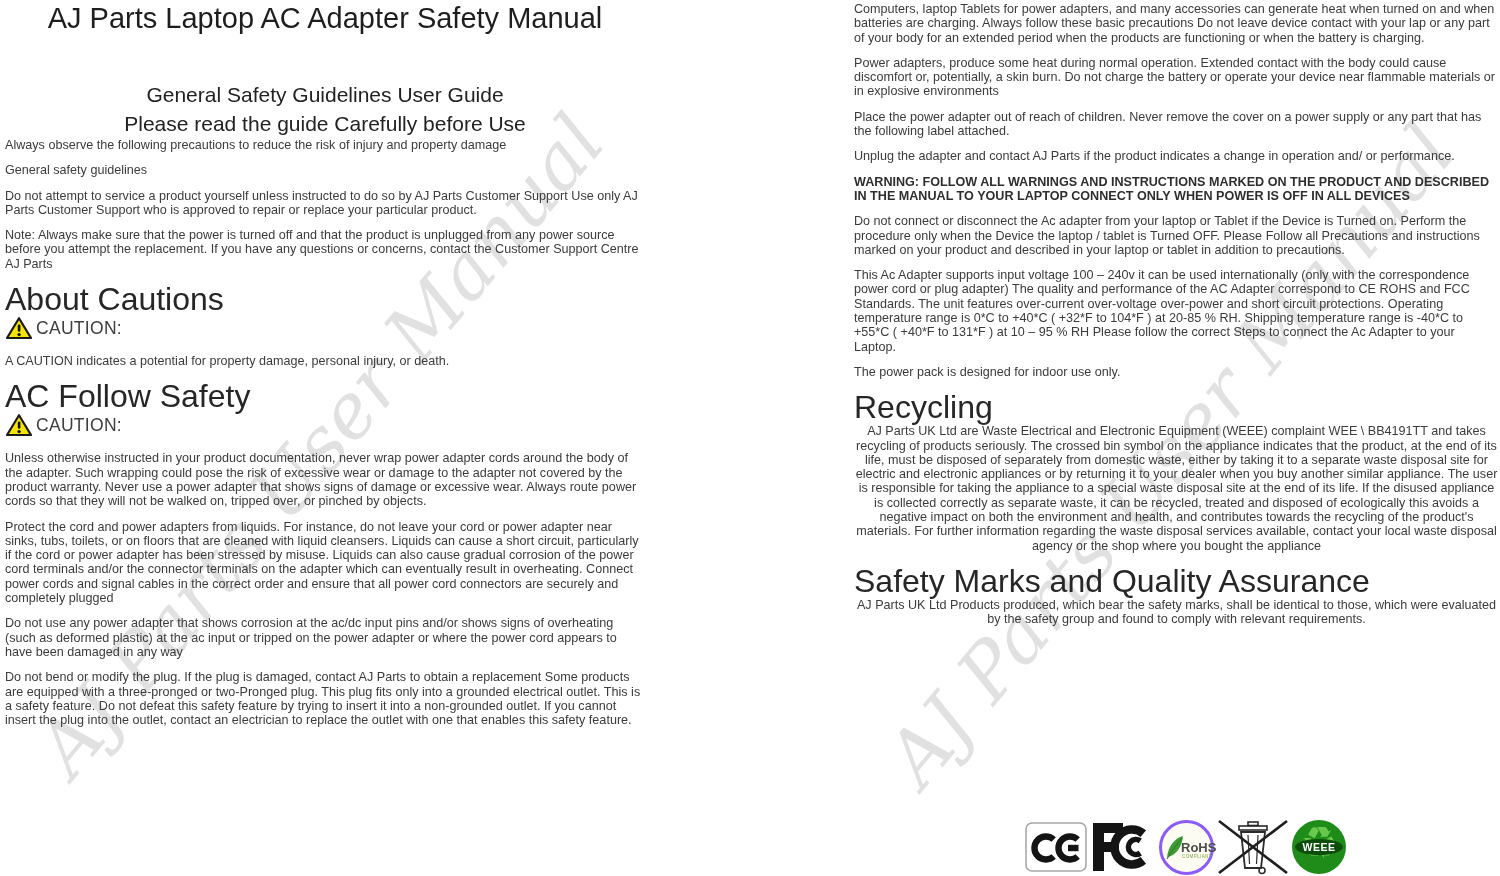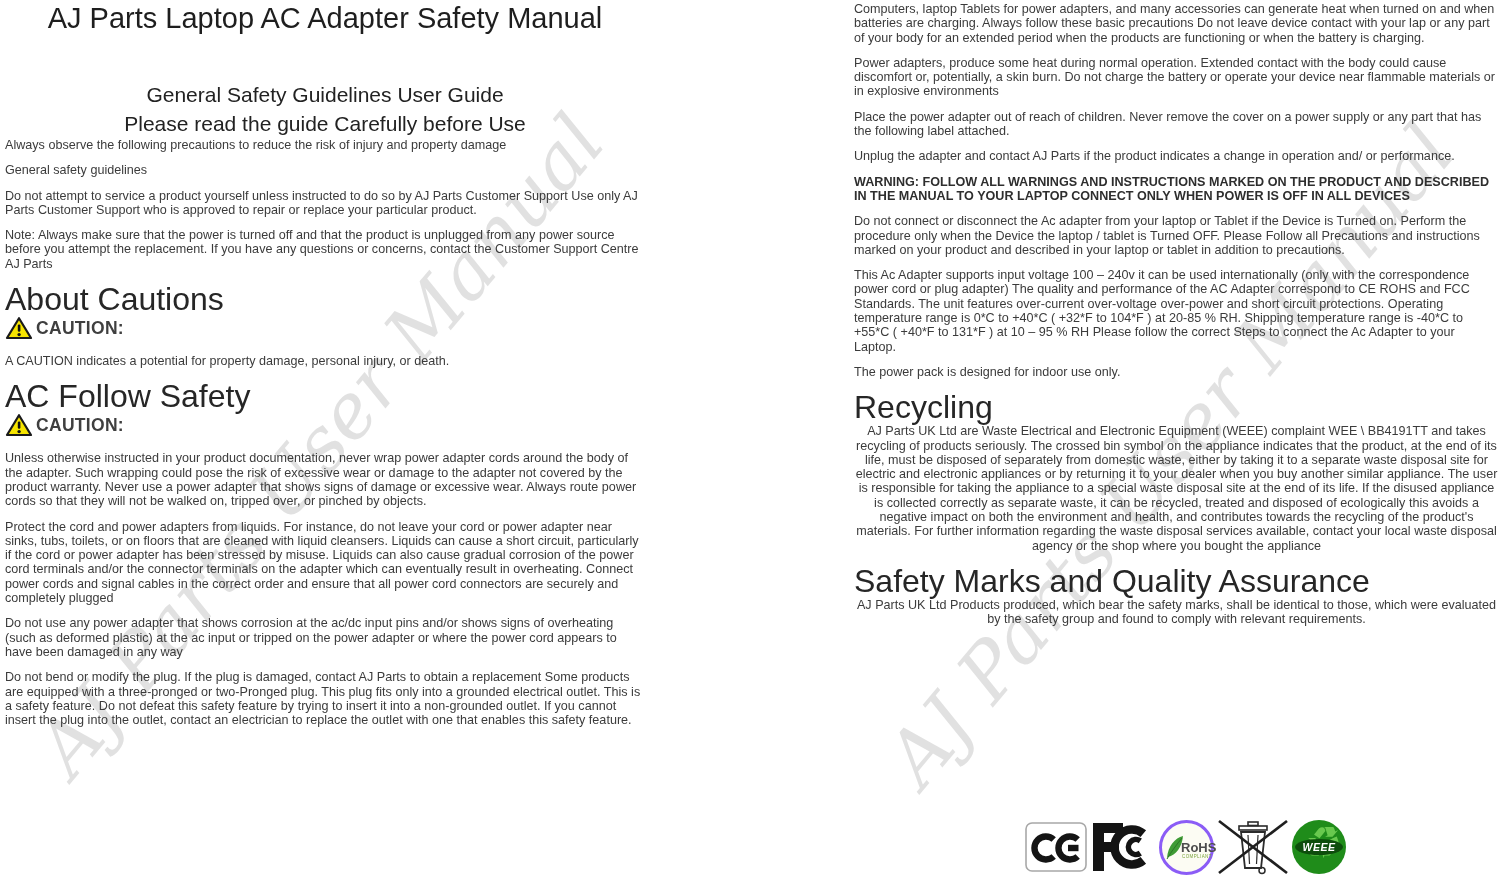--- a/index.html
+++ b/index.html
@@ -20,21 +20,21 @@
   .doc-title{font-size:29px;line-height:32px;font-weight:400;color:#1e1e1e;text-align:center;margin:2px 0 0 0;}
   .doc-sub{font-size:21px;line-height:29px;font-weight:400;color:#222;text-align:center;margin:0;}
   .sub1{margin-top:46px;}
   .sub2{}
   p.body{font-size:12.6px;line-height:14.3px;margin:0 0 11px 0;}
   p.bold{font-weight:bold;color:#2e2e2e;}
   h2.section{font-size:32px;line-height:34px;font-weight:400;color:#262626;margin:0 0 0 0;}
   .mt5{margin-top:5px;}  .mt12{margin-top:12px;} .mt24{margin-top:24px;}
   .mt32{margin-top:32px;} .mt11{margin-top:11px;} .mt46{margin-top:46px;}
   .mt20{margin-top:20px;} .mt6{margin-top:6px;} .mt4{margin-top:4px;text-align:center;}
-  .caution-row{display:flex;align-items:center;gap:3px;margin:0 0 13px 0;font-weight:bold;}
+  .caution-row{display:flex;align-items:center;gap:3px;margin:0 0 13px 0;}
   .caution-label{font-size:17.5px;color:#3f3f3f;letter-spacing:0.3px;}
   .cau-icon{flex:0 0 auto;}
   
   .logos{position:absolute;left:1025px;top:819px;z-index:1;display:flex;align-items:center;gap:3px;}
   .logo{position:relative;flex:0 0 auto;}
   .rohs{width:55px;height:55px;border-radius:50%;border:3px solid #8b5cf6;background:#fcfcf3;box-sizing:border-box;}
   .rohs-text{position:absolute;left:19px;top:17px;font-size:13px;font-weight:bold;color:#4c4c4c;}
   .rohs-sub{position:absolute;left:20px;top:31px;font-size:4.5px;color:#7aa43c;letter-spacing:0.4px;}
   .rohs-leaf{position:absolute;left:3px;top:11px;}
   .weee{width:54px;height:54px;border-radius:50%;background:#1f8c1a;overflow:hidden;}
@@ -132,19 +132,19 @@
     <rect x="31" y="3" width="10" height="3.5" fill="none" stroke="#2b2b2b" stroke-width="1.6"></rect>
     <rect x="22" y="7" width="28" height="4" fill="none" stroke="#2b2b2b" stroke-width="1.6"></rect>
     <path d="M24 13 L28 49 L44 49 L48 13 Z" fill="none" stroke="#2b2b2b" stroke-width="1.8"></path>
     <line x1="31" y1="16" x2="32.5" y2="45" stroke="#2b2b2b" stroke-width="1.2"></line>
     <line x1="41" y1="16" x2="39.5" y2="45" stroke="#2b2b2b" stroke-width="1.2"></line>
     <circle cx="45" cy="51.5" r="3" fill="none" stroke="#2b2b2b" stroke-width="1.5"></circle>
     <line x1="2" y1="2" x2="70" y2="54" stroke="#1f1f1f" stroke-width="2.6"></line>
     <line x1="70" y1="2" x2="2" y2="54" stroke="#1f1f1f" stroke-width="2.6"></line>
   </svg>
 
-  <div class="logo weee" style="width:54px;height:54px;font-style:italic;">
+  <div class="logo weee" style="width:54px;height:54px;">
     <div class="weee-recycle">♻</div>
     <div class="weee-band">
       <span class="weee-label">WEEE</span>
     </div>
   </div>
 </div>
 
 </body></html>

